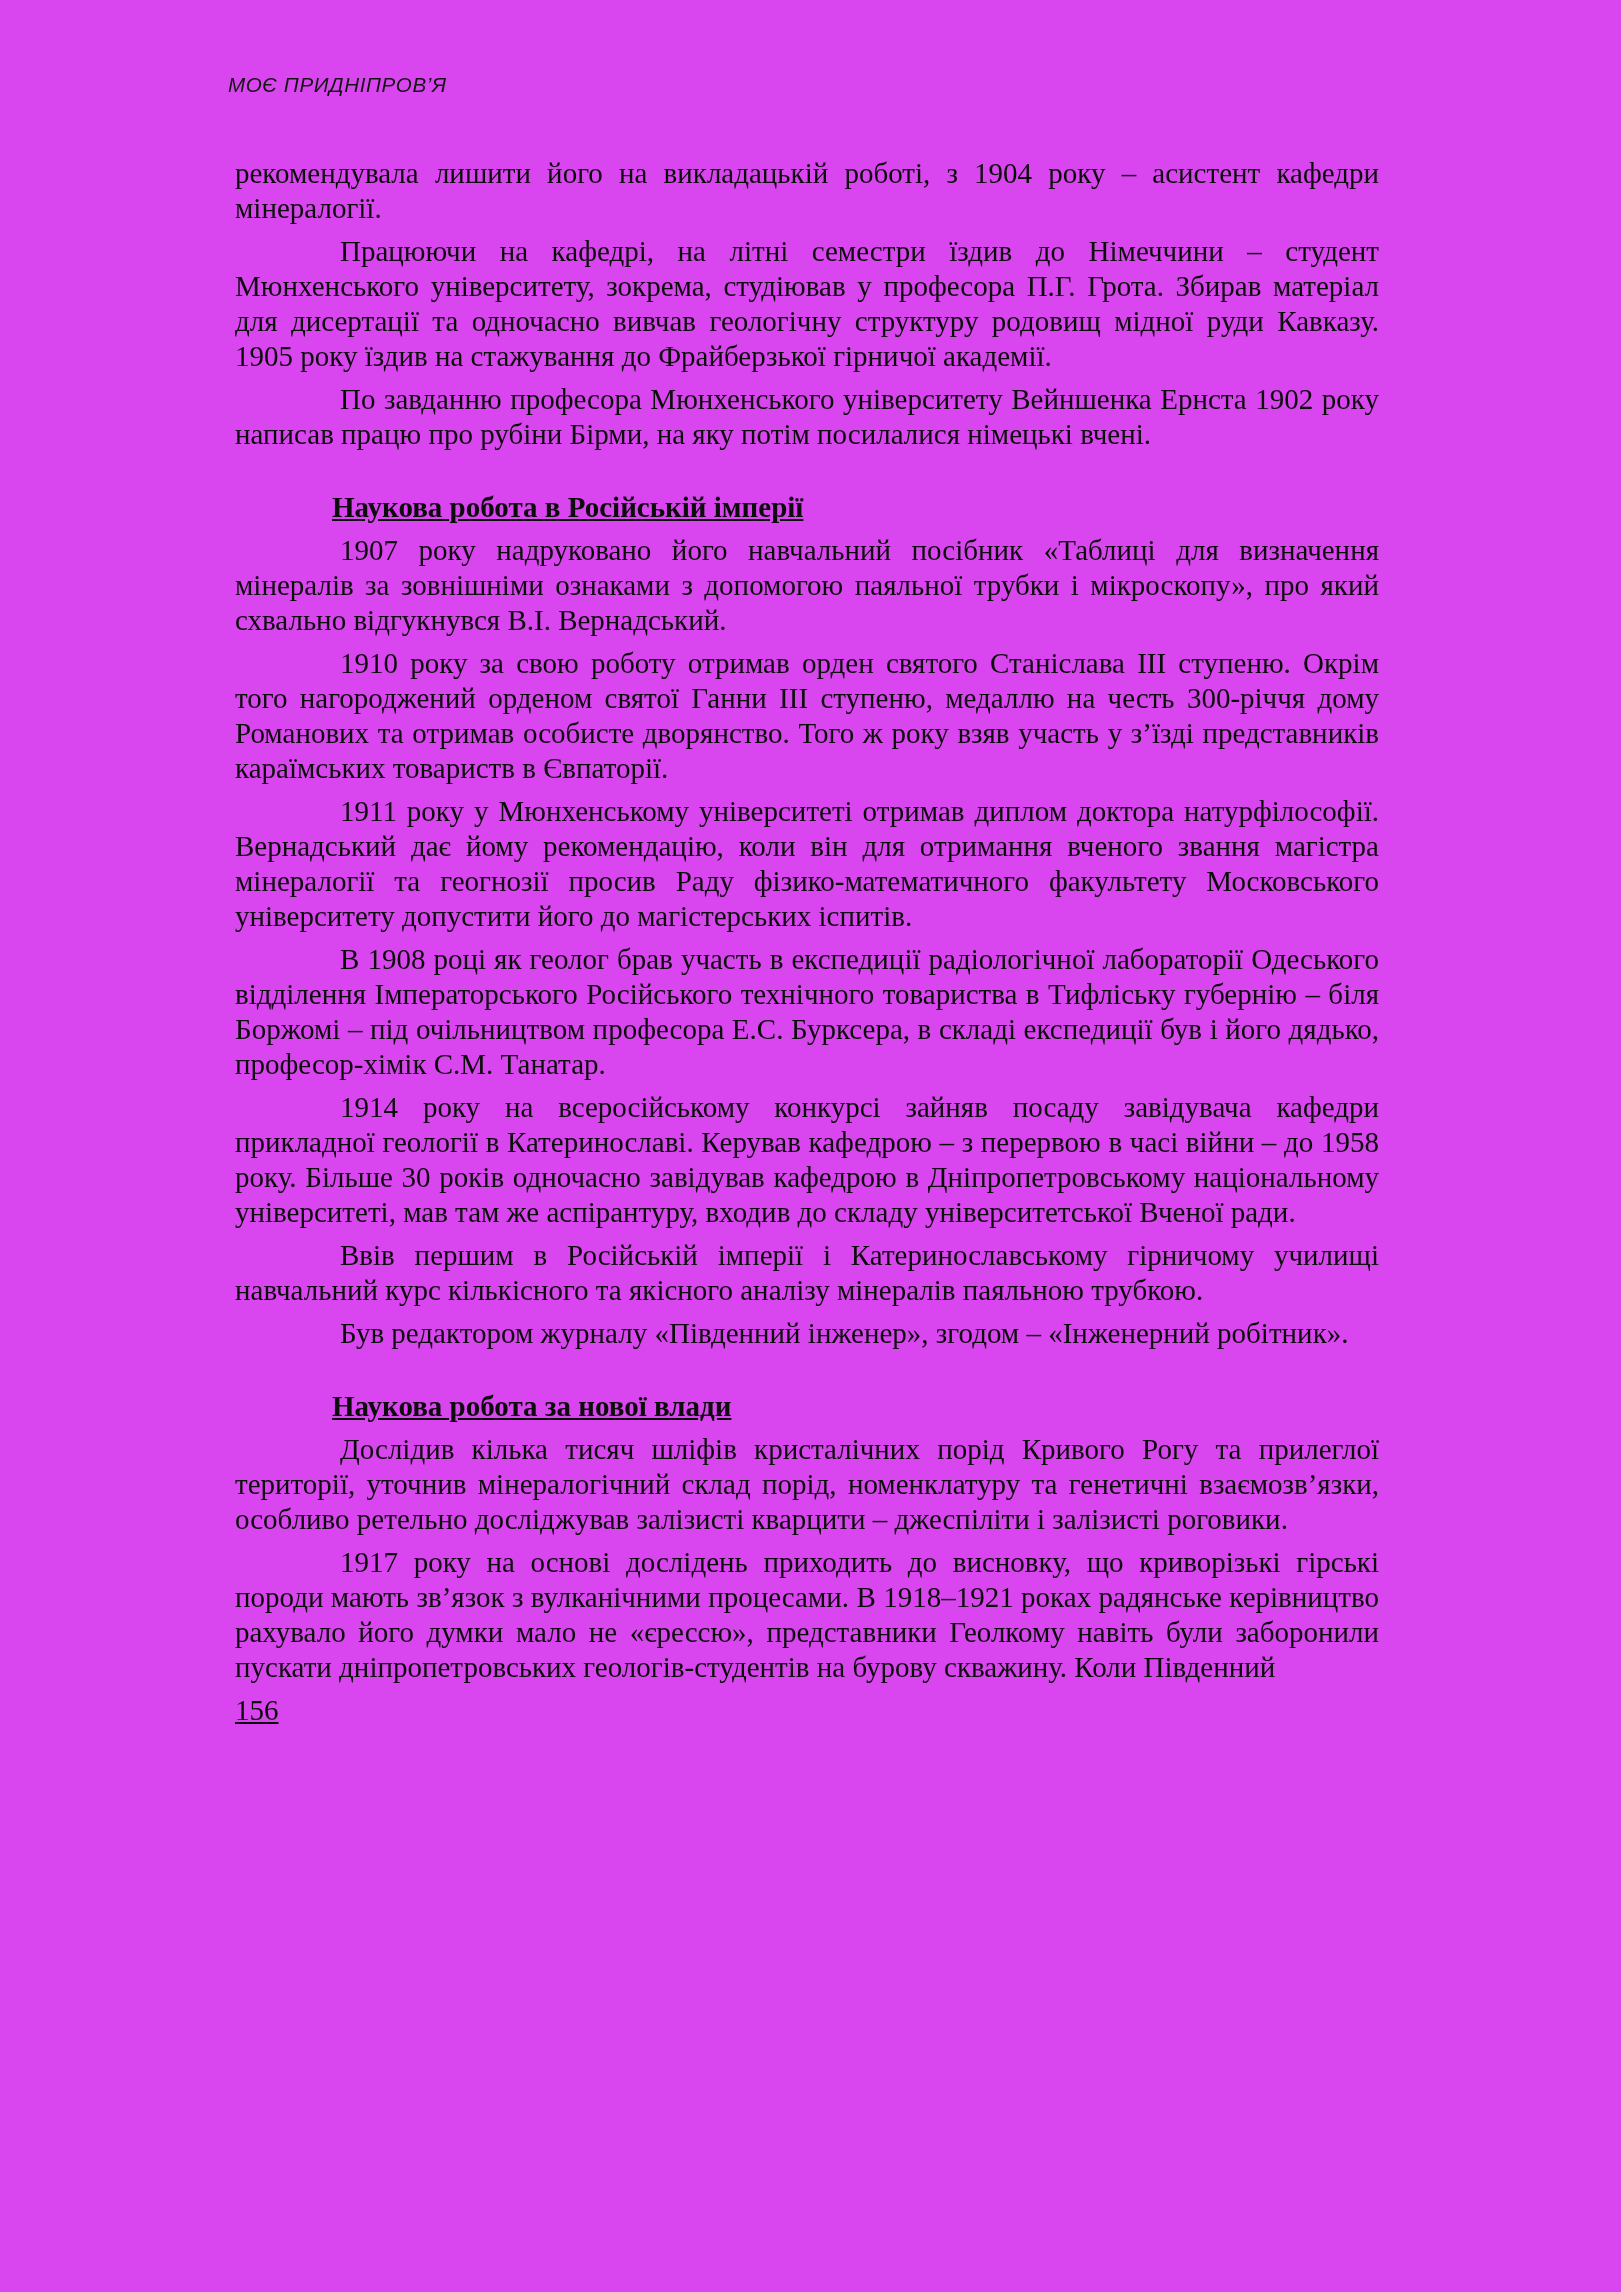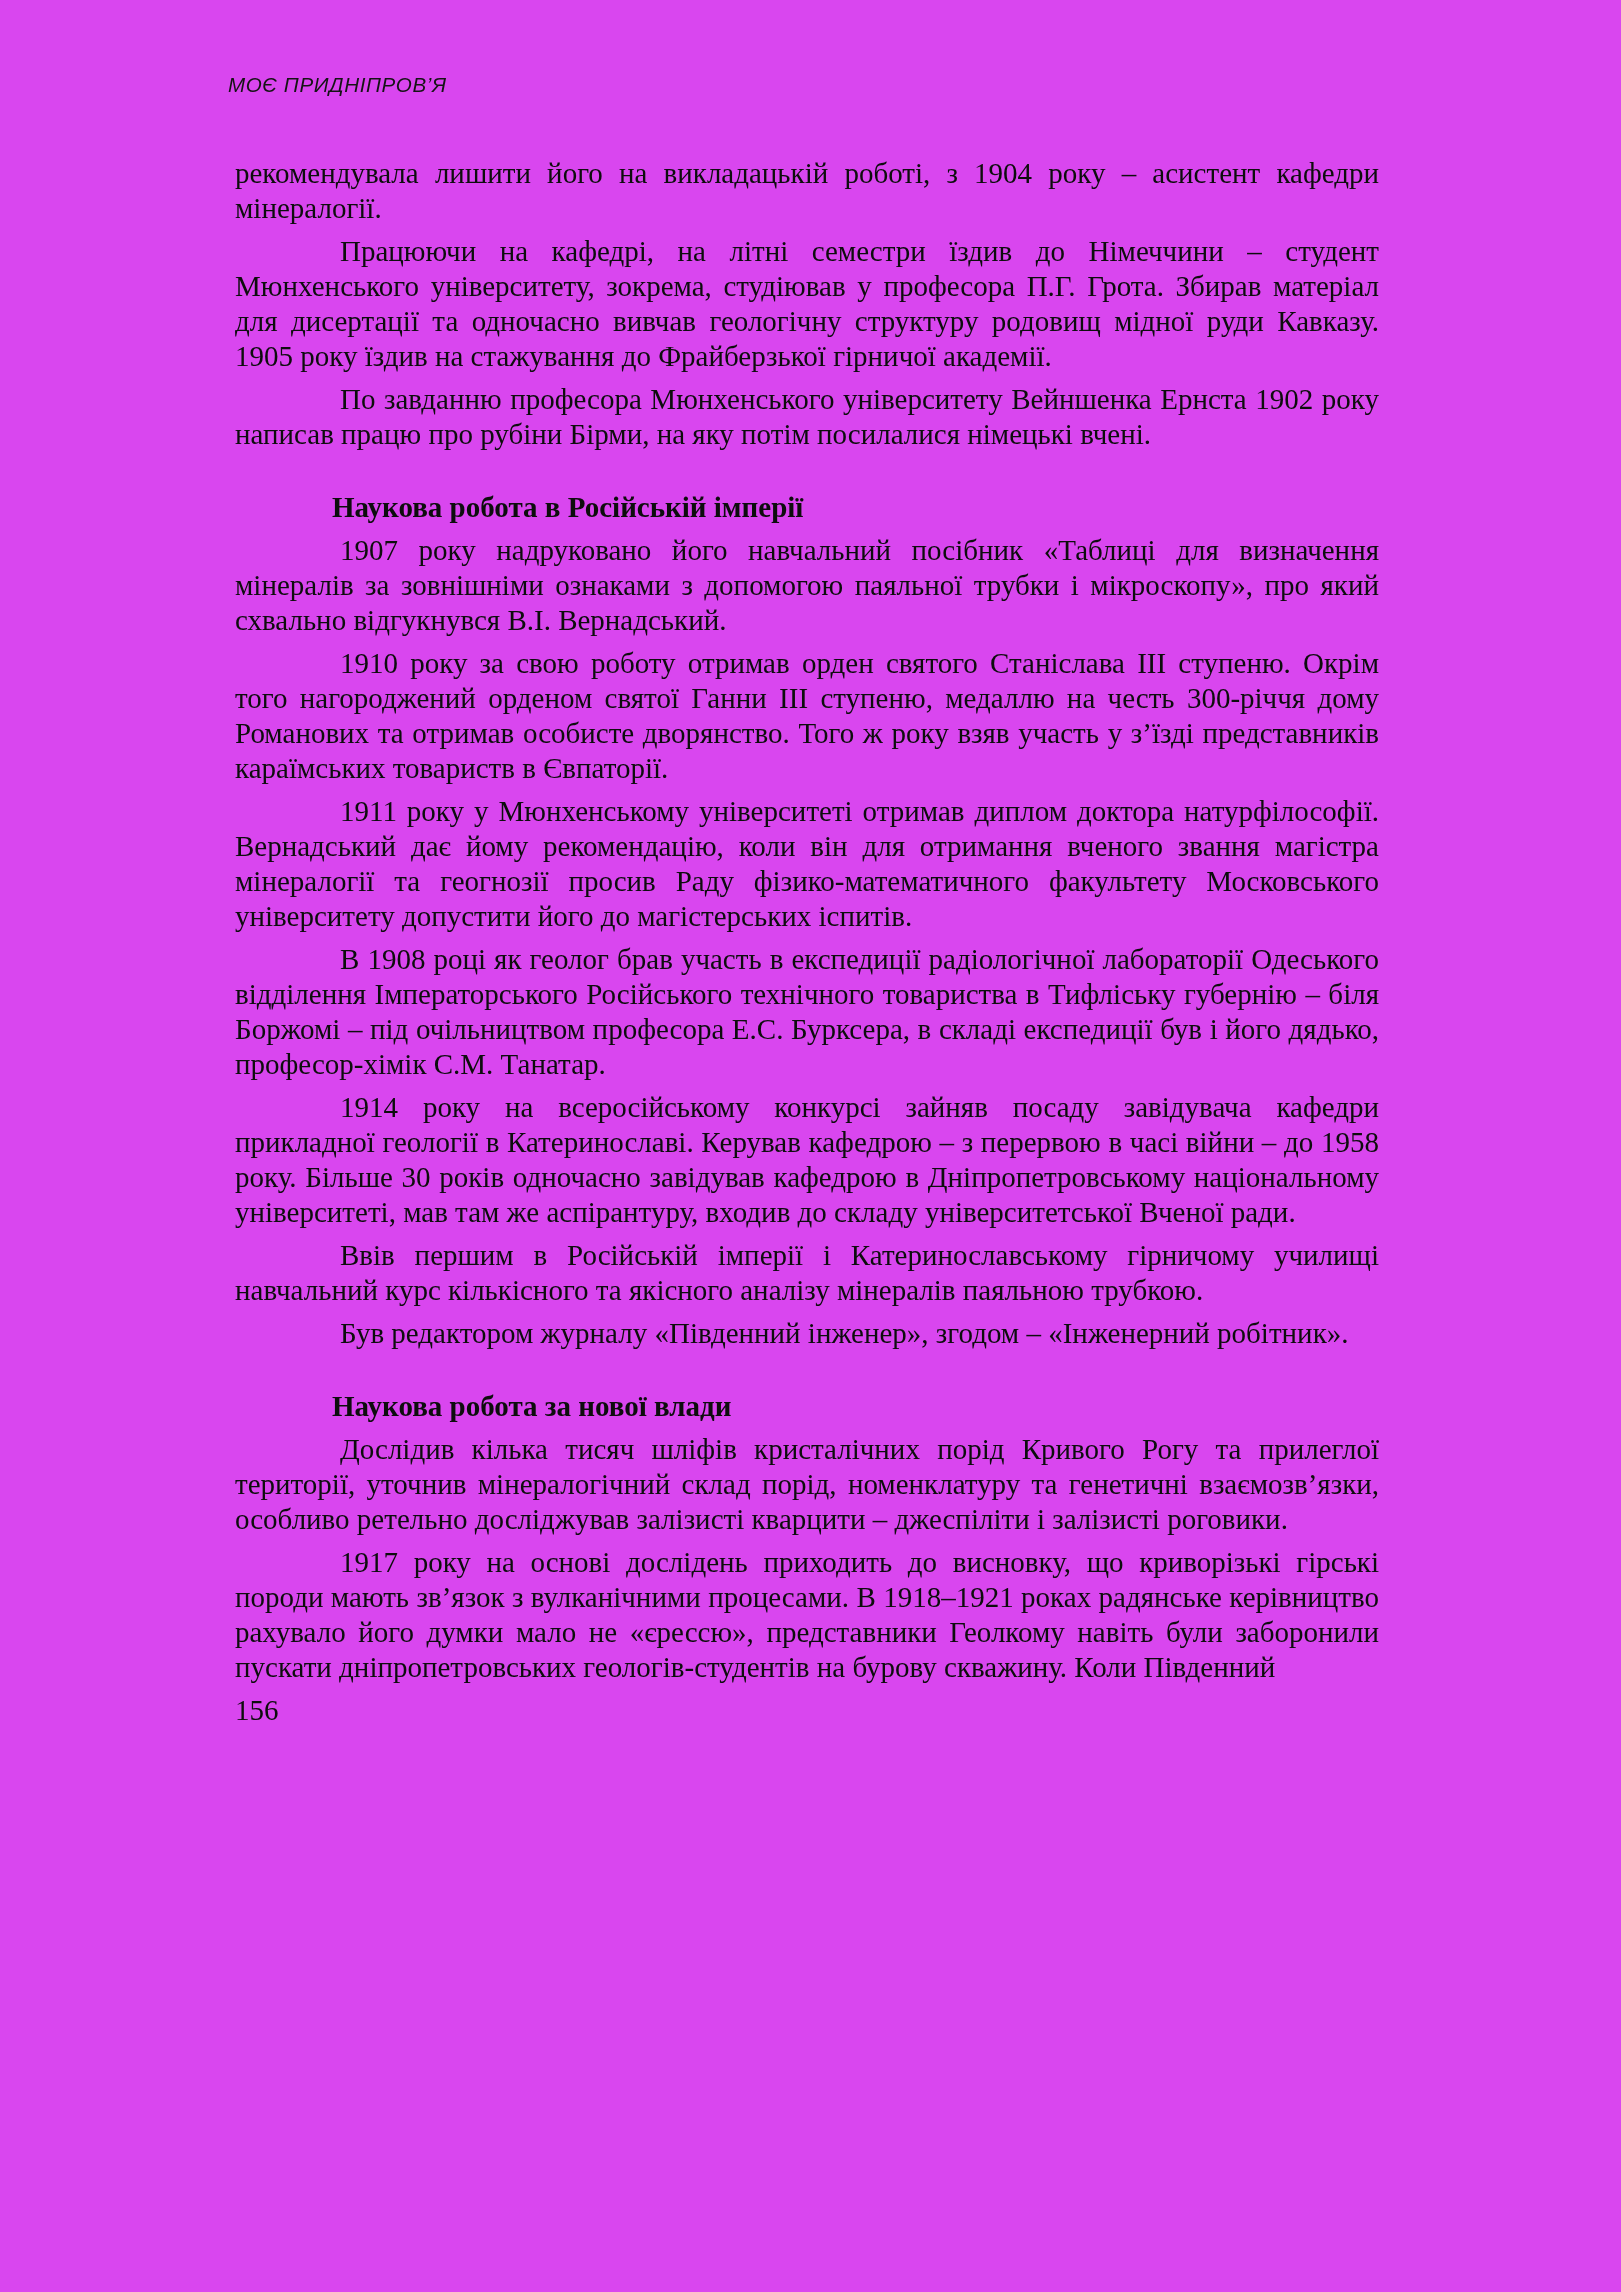--- a/index.html
+++ b/index.html
@@ -48,25 +48,27 @@
     text-indent: 0;
   }
   .text-column h2.section-heading {
     margin: 38px 0 0 0;
     padding: 0;
     font-size: 29px;
     line-height: 35px;
     font-weight: bold;
     text-indent: 105px;
     text-align: left;
+    text-decoration: underline;
   }
   .page-number {
     margin: 0;
     text-indent: 0 !important;
     text-align: left;
+    text-decoration: underline;
   }
 </style>
 </head>
 <body>
 
 <div class="page">
 
   <div class="running-header">МОЄ ПРИДНІПРОВ’Я</div>
 
   <div class="text-column">

